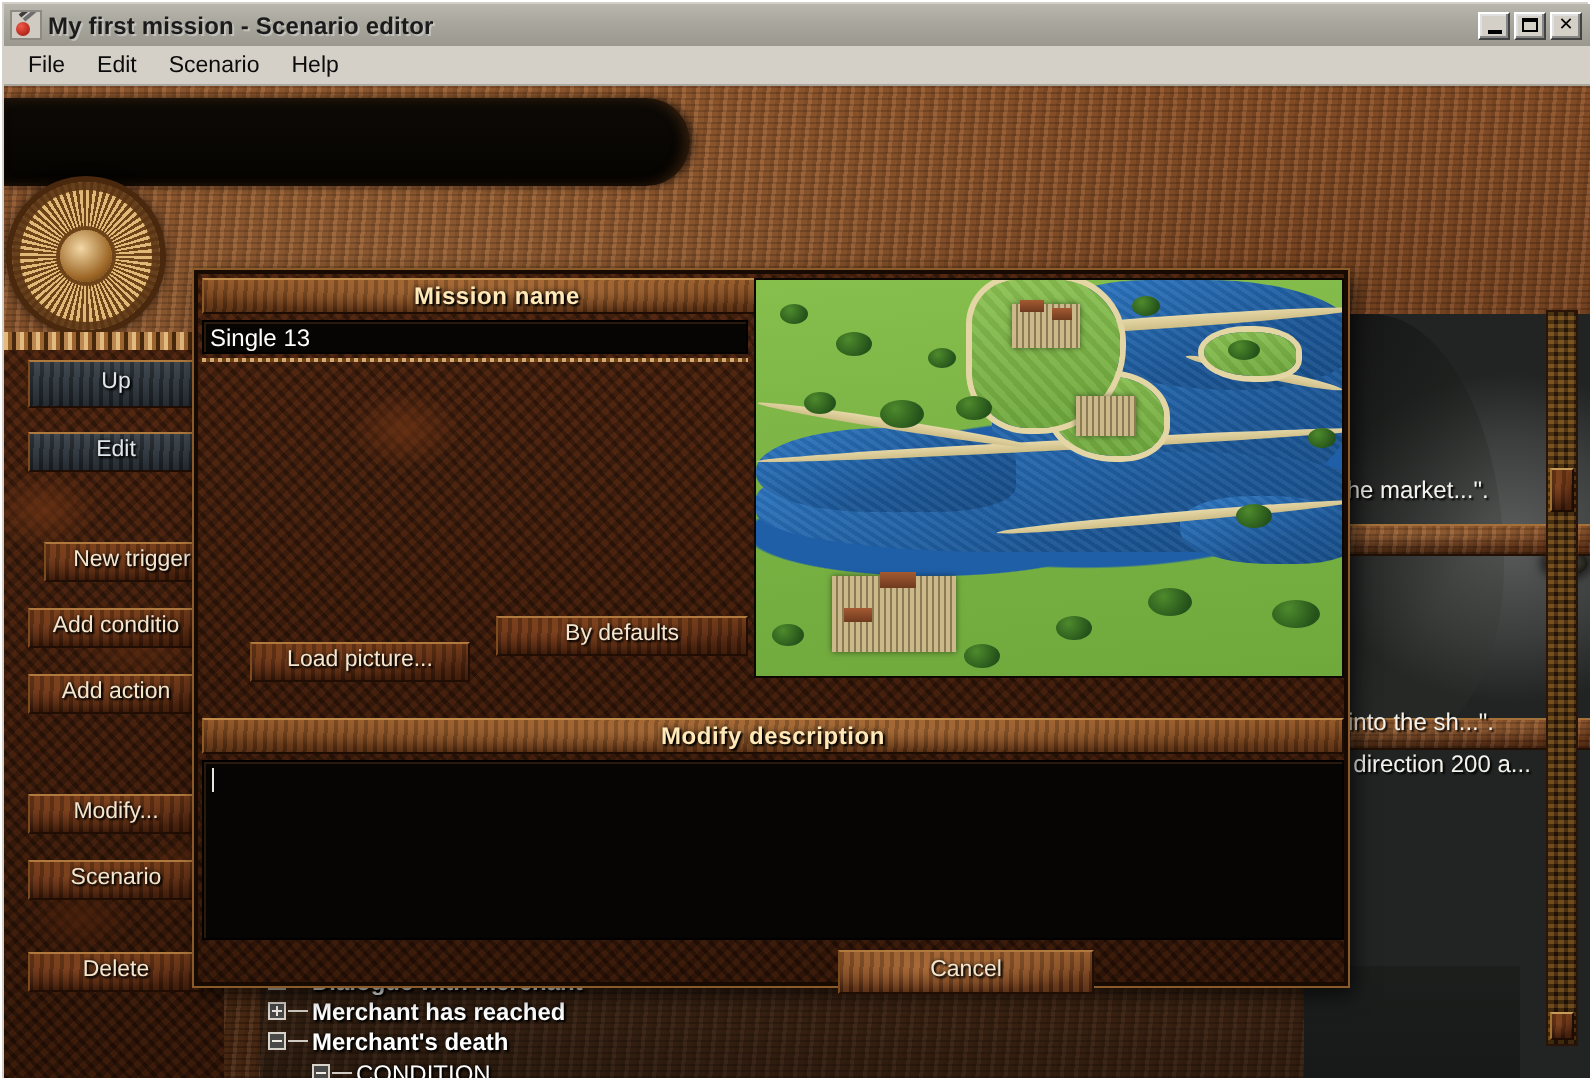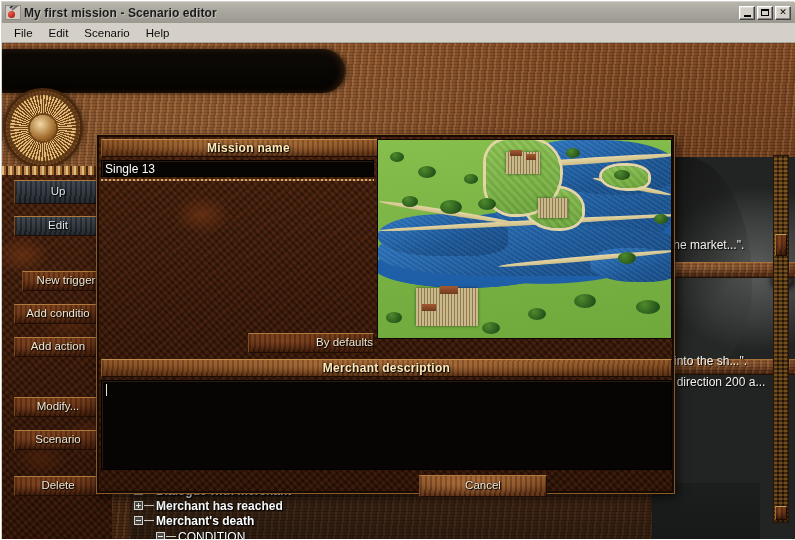--- a/index.html
+++ b/index.html
@@ -402,25 +402,28 @@
               <div class="mtree" style="left:240px;top:112px;width:18px;height:12px;"></div>
               <div class="mtree" style="left:196px;top:154px;width:22px;height:14px;"></div>
               <div class="mtree" style="left:150px;top:168px;width:18px;height:12px;"></div>
               <div class="mtree" style="left:258px;top:160px;width:24px;height:14px;"></div>
               <div class="mtree" style="left:104px;top:182px;width:18px;height:12px;"></div>
               <div class="mtree" style="left:8px;top:172px;width:16px;height:11px;"></div>
               <div class="mtree" style="left:276px;top:74px;width:14px;height:10px;"></div>
             </div>
           </div>
 
-          <div class="gbtn tex-btn small" style="left:149px;top:196px;width:126px;height:20px;justify-content:flex-end;">
+          <div class="gbtn tex-btn small" style="left:26px;top:184px;width:110px;height:20px;">
+            <span class="lbl">Load picture...</span>
+          </div>
+          <div class="gbtn tex-btn small" style="left:149px;top:171px;width:126px;height:20px;">
             <span class="lbl">By defaults</span>
           </div>
 
-          <div class="panel-head tex-header" style="left:2px;top:222px;width:571px;">Merchant description</div>
+          <div class="panel-head tex-header" style="left:2px;top:222px;width:571px;">Modify description</div>
 
           <div class="field" style="left:2px;top:243px;width:571px;height:90px;align-items:flex-start;padding-top:3px;">
             <span></span>
               <span class="caret"></span>
           </div>
 
           <div class="gbtn tex-btn-hot" style="left:320px;top:338px;width:128px;height:22px;">
             <span class="lbl">Cancel</span>
           </div>
 

